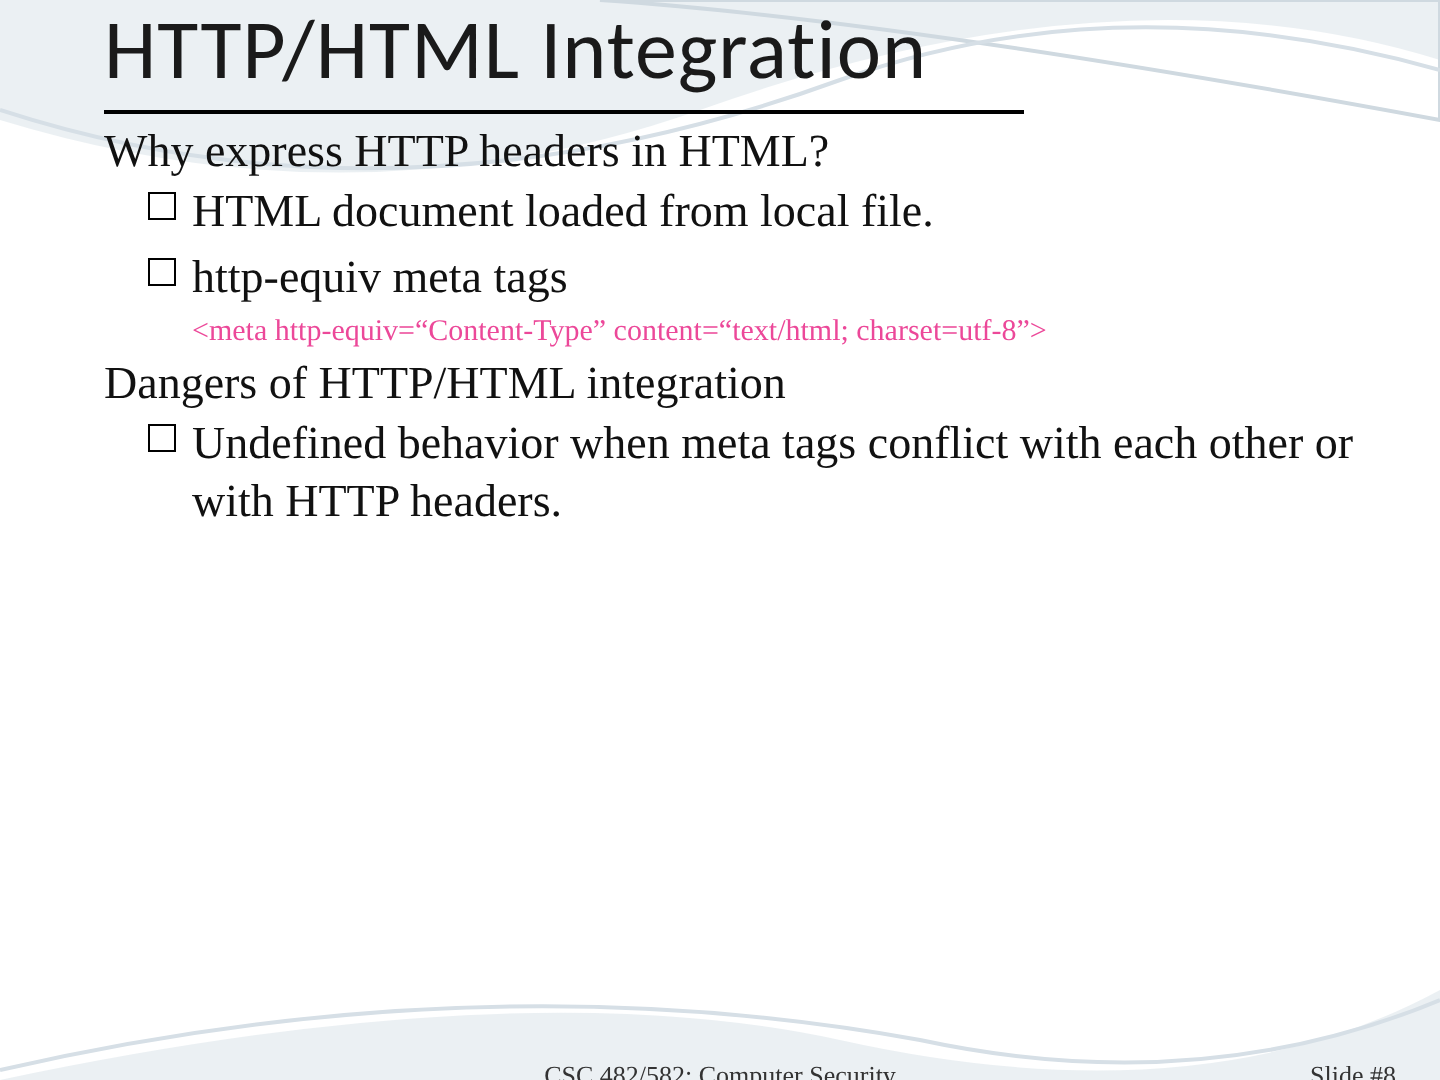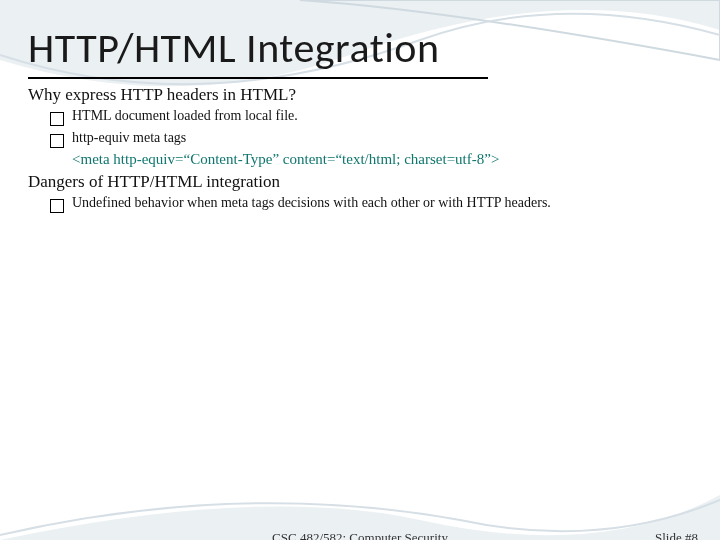--- a/index.html
+++ b/index.html
@@ -13,67 +13,68 @@
   }
   .bg-swoosh {
     position: absolute;
     top: 0; left: 0; width: 720px; height: 540px;
     pointer-events: none;
     z-index: 0;
   }
   .content {
     position: relative;
     z-index: 1;
-    padding: 22px 28px 0 28px;
+    padding: 0 28px 0 28px;
+    margin-left: 24px;
   }
   .title {
     font-family: Calibri, 'Segoe UI', Arial, sans-serif;
     font-size: 42px;
     font-weight: 400;
     color: #1a1a1a;
     letter-spacing: 0.5px;
     margin-bottom: 4px;
   }
   .title-rule {
     border: none;
     border-top: 2px solid #000;
     width: 460px;
     margin-bottom: 6px;
   }
   .section {
-    font-size: 17px;
+    font-size: 23px;
     color: #111;
     margin-top: 2px;
     margin-bottom: 2px;
   }
   .bullets {
     margin-left: 22px;
     margin-bottom: 4px;
   }
   .bullet {
-    font-size: 14px;
+    font-size: 23px;
     color: #111;
     line-height: 1.28;
     position: relative;
     padding-left: 22px;
     margin-bottom: 1px;
   }
   .bullet::before {
     content: "";
     position: absolute;
     left: 0;
     top: 5px;
     width: 12px;
     height: 12px;
     border: 1.5px solid #000;
     background: #fff;
   }
   .code-line {
     font-size: 15px;
-    color: #0f766e;
+    color: #ec4899;
     margin-left: 44px;
     margin-top: 2px;
     margin-bottom: 4px;
     font-family: Georgia, 'Times New Roman', serif;
   }
   .footer {
     position: absolute;
     bottom: 10px;
     left: 0;
     width: 720px;
@@ -115,20 +116,20 @@
     <div class="bullet">HTML document loaded from local file.</div>
   </div>
 
   <div class="bullets">
     <div class="bullet">http-equiv meta tags</div>
   </div>
   <div class="code-line">&lt;meta http-equiv=“Content-Type” content=“text/html; charset=utf-8”&gt;</div>
 
   <div class="section">Dangers of HTTP/HTML integration</div>
   <div class="bullets">
-    <div class="bullet">Undefined behavior when meta tags decisions with each other or with HTTP headers.</div>
+    <div class="bullet">Undefined behavior when meta tags conflict with each other or with HTTP headers.</div>
   </div>
 </div>
 
 <div class="footer">
   <div class="footer-left">CSC 482/582: Computer Security</div>
   <div class="footer-right">Slide #8</div>
 </div>
 
 </body></html>

